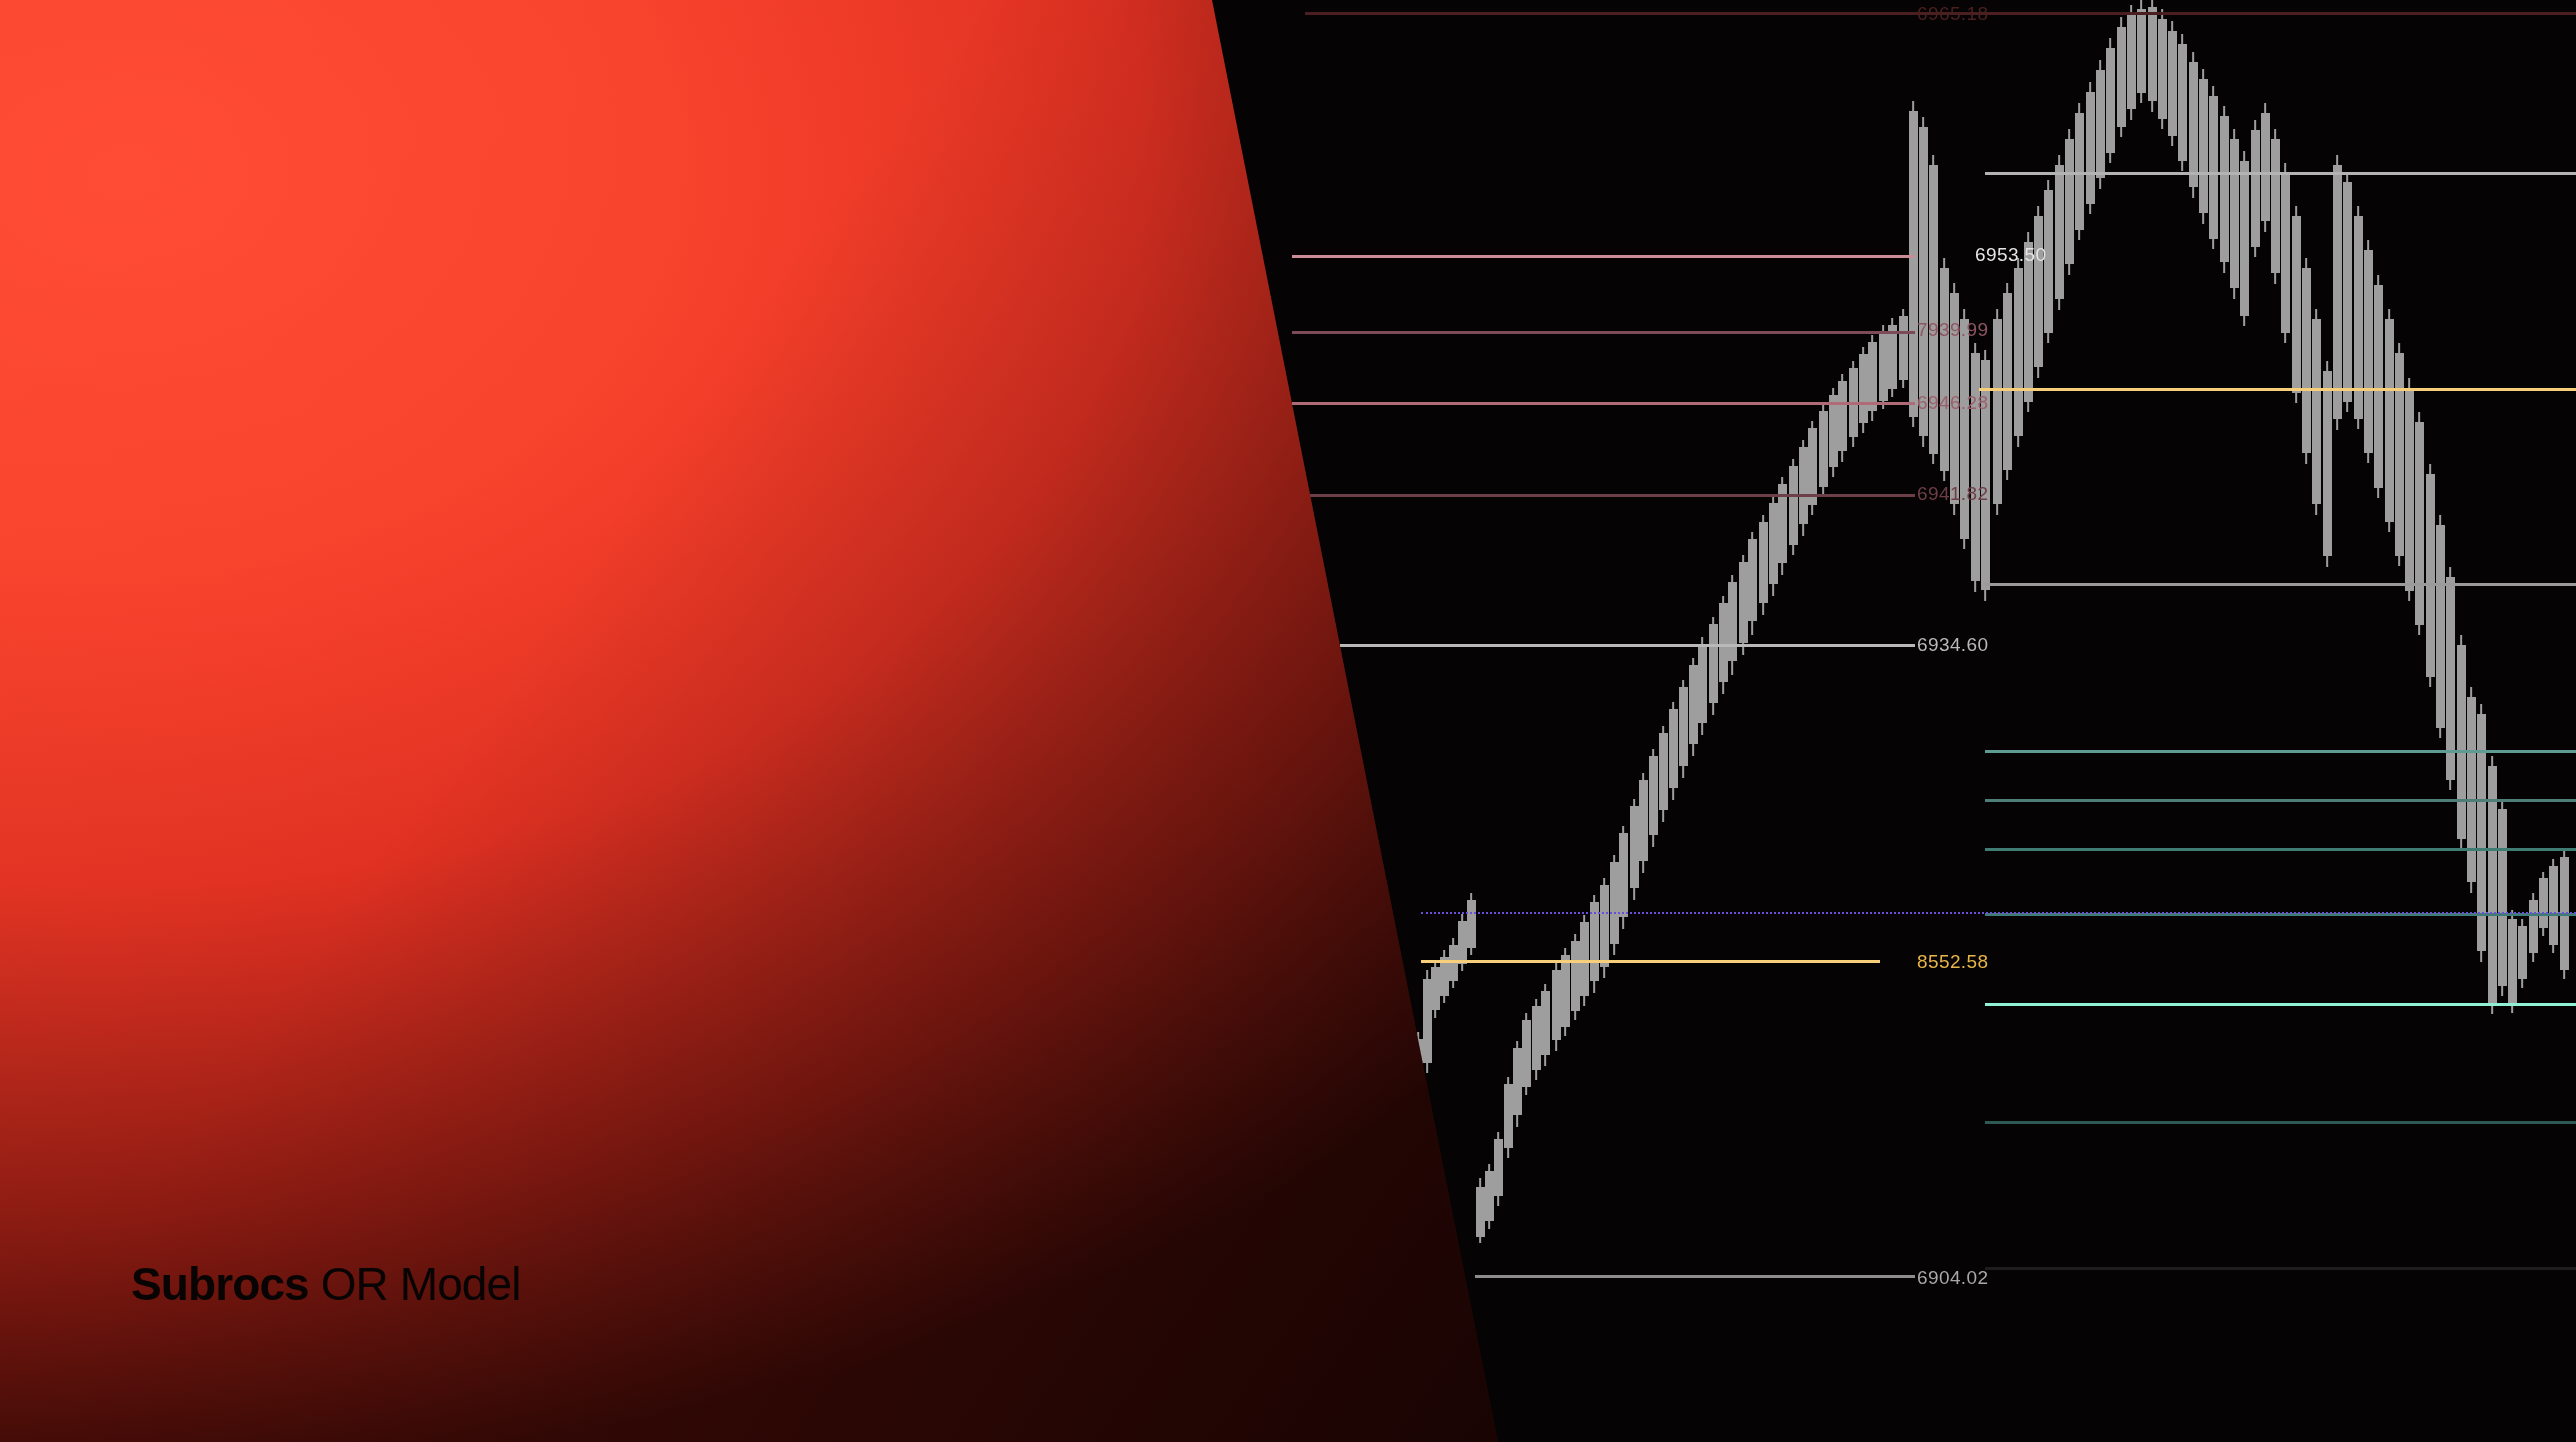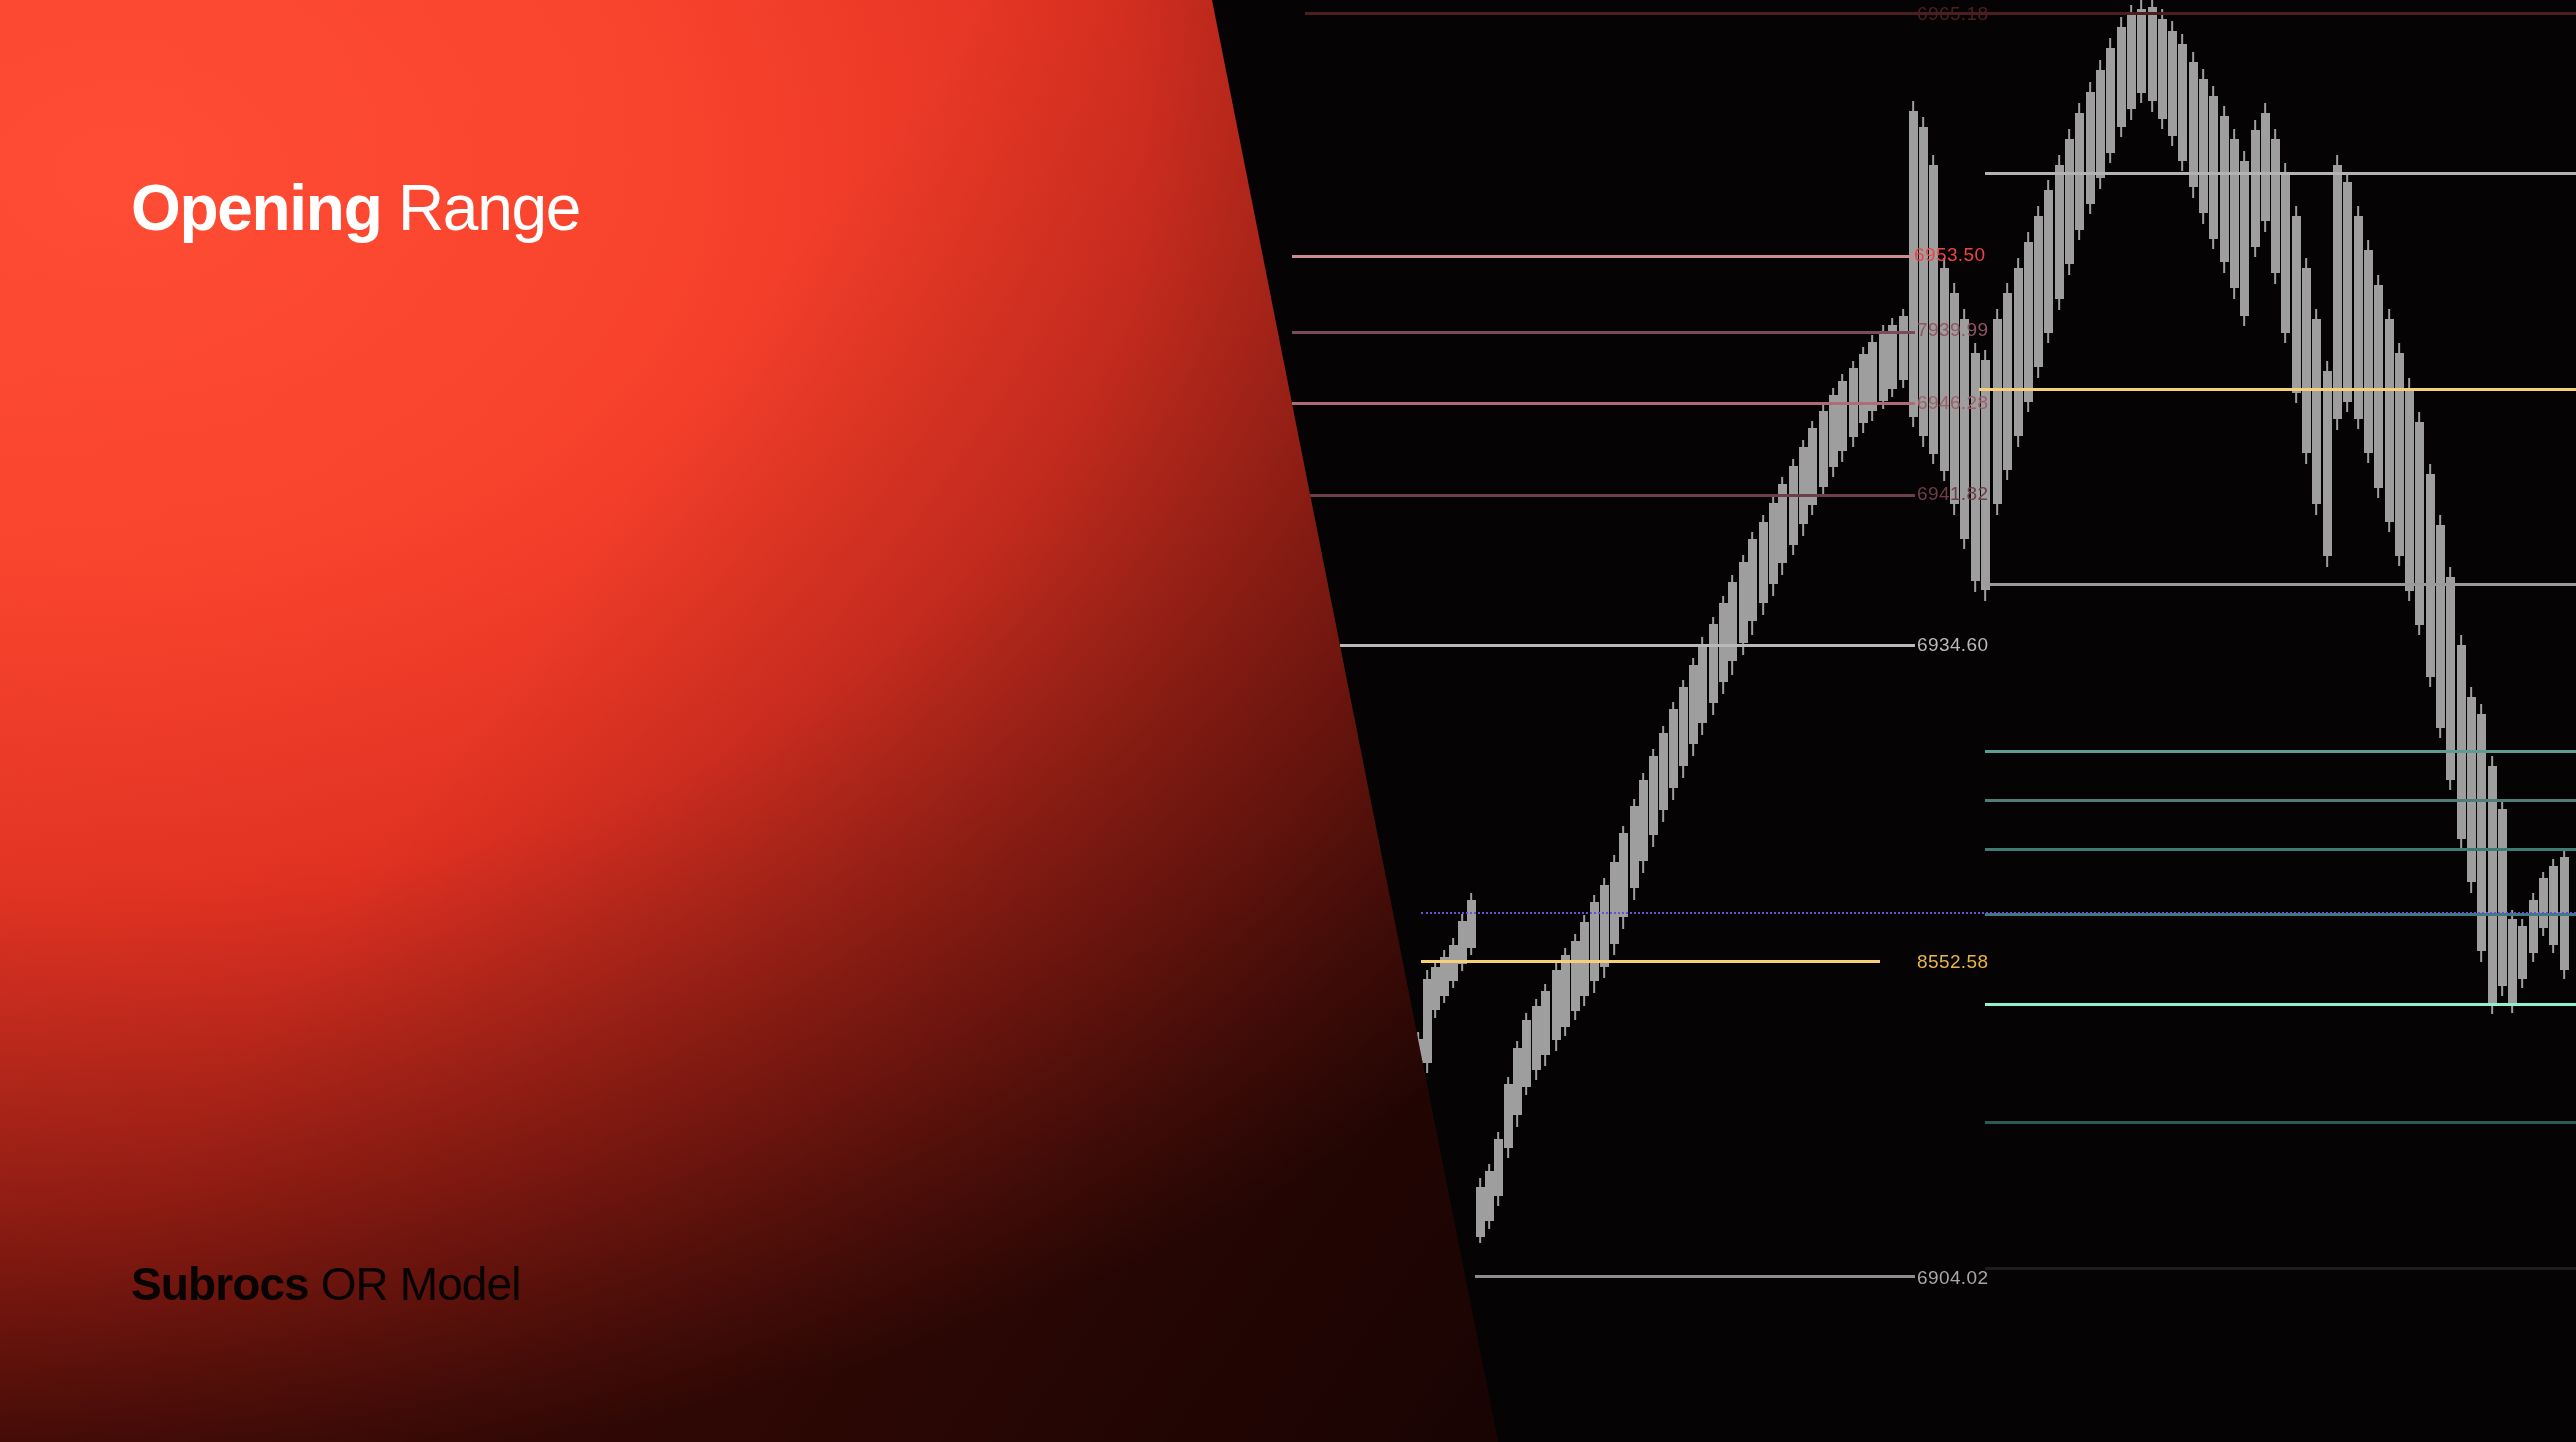--- a/index.html
+++ b/index.html
@@ -533,38 +533,34 @@
         <div class="hline" style="left: 1985px; width: 591px; top: 913px; background: rgb(63, 125, 116);"></div>
         <div class="hline dotted" style="left: 1421px; width: 1155px; top: 912px; border-top-color: rgb(106, 79, 216);"></div>
         <div class="hline" style="left: 1421px; width: 459px; top: 960px; background: rgb(247, 206, 122);"></div>
         <div class="hline" style="left: 1985px; width: 591px; top: 1003px; background: rgb(143, 240, 212);"></div>
         <div class="hline" style="left: 1985px; width: 591px; top: 1121px; background: rgb(47, 90, 84);"></div>
         <div class="hline" style="left: 1475px; width: 440px; top: 1275px; background: rgb(141, 141, 141);"></div>
         <div class="hline" style="left: 1985px; width: 591px; top: 1267px; background: rgb(29, 29, 29);"></div>
       </div>
     <div id="labels-layer">
         <div class="price-label" style="left: 1917px; top: 3.4px; color: rgb(74, 32, 32);">6965.18</div>
-        <div class="price-label" style="left: 1914px; top: 244px; color: #ef4444;">6953.50</div>
+        <div class="price-label" style="left: 1975px; top: 244px; color: #e5e5e5;">6953.50</div>
         <div class="price-label" style="left: 1917px; top: 319px; color: rgb(142, 86, 100);">7939.99</div>
         <div class="price-label" style="left: 1917px; top: 392px; color: rgb(156, 95, 108);">6946.28</div>
         <div class="price-label" style="left: 1917px; top: 483px; color: rgb(109, 62, 72);">6941.82</div>
         <div class="price-label" style="left: 1917px; top: 634px; color: rgb(185, 185, 185);">6934.60</div>
         <div class="price-label" style="left: 1917px; top: 951px; color: rgb(232, 180, 74);">8552.58</div>
         <div class="price-label" style="left: 1917px; top: 1267px; color: rgb(168, 168, 168);">6904.02</div>
       </div>
   </div>
 
   <div id="red-panel"></div>
 
   <div id="copy">
 
-    <div id="headline">
-      <span class="b">Opening</span>
-      <span class="l">Range</span>
-    </div>
 
 
     <div id="footer-logo">
       <span class="b">Subrocs</span>
       <span class="l">OR Model</span>
     </div>
 
   </div>
 </div>
 

